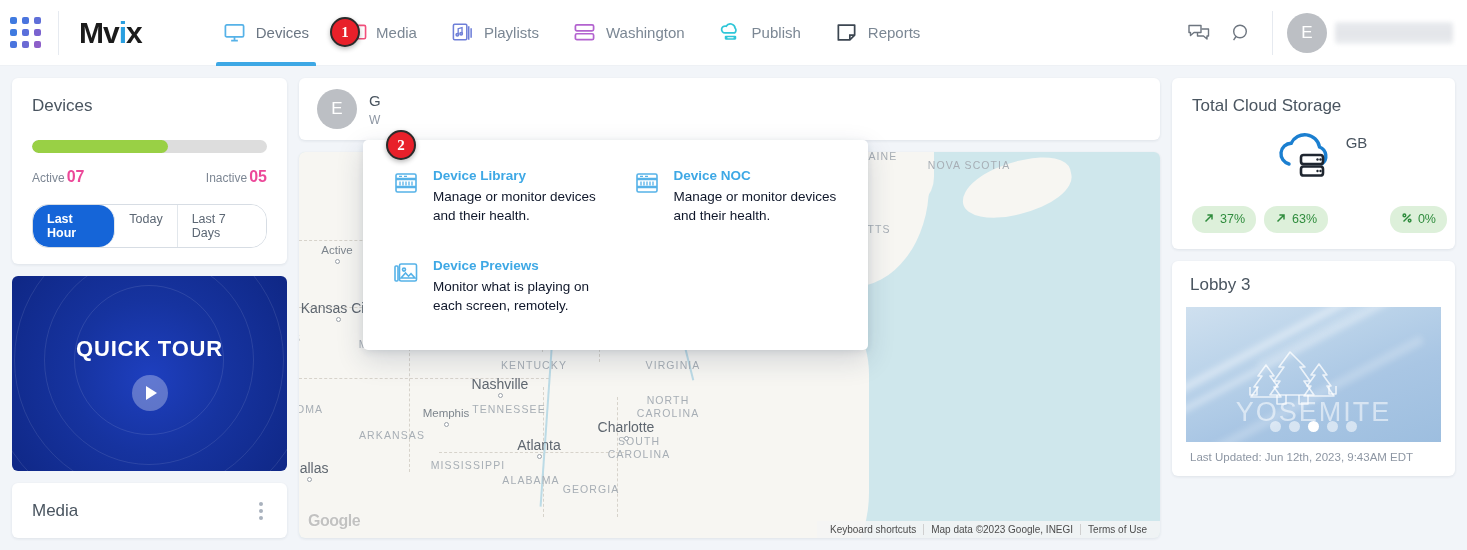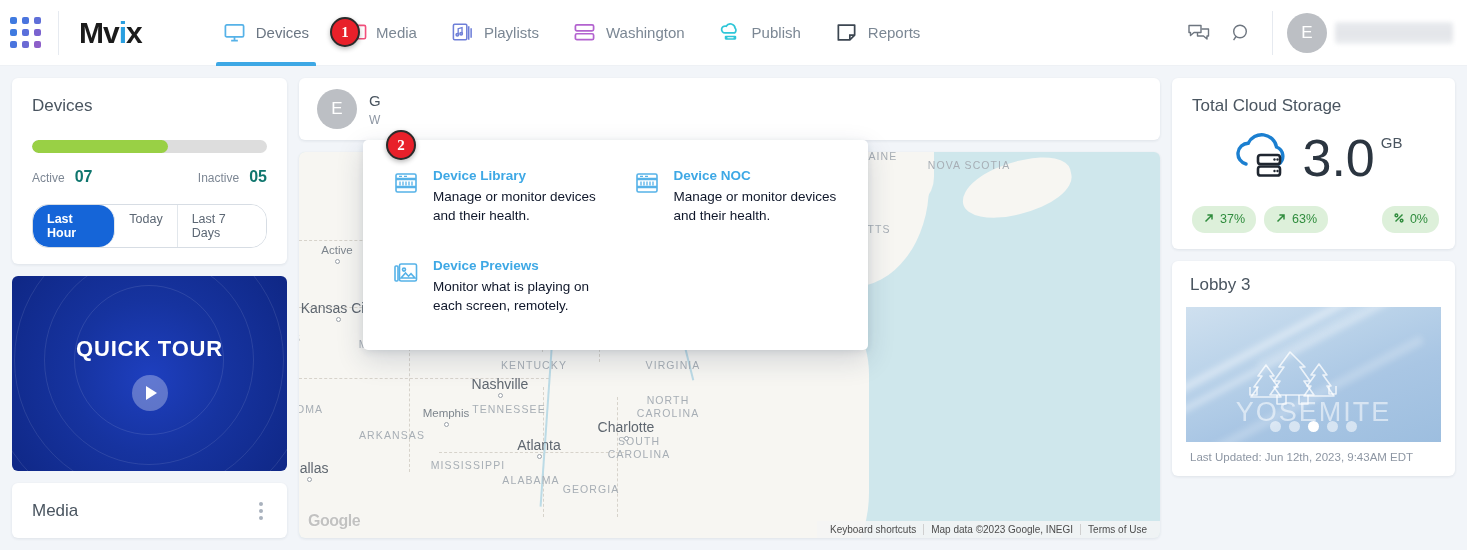--- a/index.html
+++ b/index.html
@@ -67,21 +67,21 @@
   .card-title { font-size: 17px; color: #4a5560; font-weight: normal; }
 
   
   .devices-card { padding: 18px 20px 16px 20px; position: relative; }
   .dev-head { display: flex; align-items: center; justify-content: space-between; }
   .progress-track { height: 13px; border-radius: 7px; background: #dddddd;
     margin-top: 24px; overflow: hidden; }
   .progress-fill { height: 100%; background: #99d045; border-radius: 7px; }
   .dev-stats { display: flex; justify-content: space-between; margin-top: 15px; }
   .dev-stat { font-size: 12px; color: #7d8794; }
-  .dev-stat b { font-size: 16px; color: #0f766e; margin-left: 10px; }
+  .dev-stat b { font-size: 16px; color: #ec4899; margin-left: 2px; }
   .seg { display: inline-flex; margin-top: 18px; border: 1px solid #d7dde4;
     border-radius: 16px; overflow: hidden; background: #fff; }
   .seg-btn { font-size: 12.5px; padding: 7px 14px; color: #5c6774; cursor: pointer;
     border-right: 1px solid #e2e7ec; background: #fff; }
   .seg-btn:last-child { border-right: none; }
   .seg-btn.on { background: #1565d8; color: #fff; border-radius: 16px; font-weight: bold; }
 
   
   .tour { height: 203px; border-radius: 6px; position: relative; overflow: hidden;
     background: radial-gradient(circle at 50% 52%, #1e3fbf 0%, #16339f 45%, #0f2785 100%);
@@ -126,21 +126,21 @@
   .map-attrib { position: absolute; right: 0; bottom: 0; height: 17px;
     background: rgba(245,245,245,.86); display: flex; align-items: center;
     font-size: 10px; color: #4c4c4c; padding: 0 6px; z-index: 12; }
   .map-attrib span { padding: 0 7px; border-right: 1px solid #cfcfcf; }
   .map-attrib span:last-child { border-right: none; }
   .gmaps-logo { position: absolute; left: 9px; bottom: 8px; z-index: 12;
     font-size: 16px; font-weight: bold; color: #b9b9b9; letter-spacing: -.5px;
     text-shadow: 0 0 2px #fff; opacity: .85; }
 
   
-  .storage-card { padding: 18px 16px 16px 20px; }
+  .storage-card { padding: 18px 8px 16px 20px; }
   .storage-main { display: flex; align-items: center; justify-content: center;
     gap: 6px; margin-top: 12px; }
   .storage-num { font-size: 52px; color: #2b3540; font-weight: normal; line-height: 1; }
   .storage-unit { font-size: 15px; color: #4a5560; align-self: flex-start; margin-top: 6px; }
   .chips { display: flex; align-items: center; margin-top: 18px; }
   .chip { background: #ddf0da; color: #2f8c3d; font-size: 12.5px; border-radius: 13px;
     padding: 6px 11px; display: flex; align-items: flex-start; gap: 5px; margin-right: 8px; }
   .chip.last { margin-left: auto; margin-right: 0; }
 
   
@@ -451,21 +451,20 @@
           <svg width="68" height="56" viewBox="0 0 68 56" fill="none">
             <path d="M17 36a10.5 10.5 0 0 1 2.2-20.7A15 15 0 0 1 47.5 19a9.8 9.8 0 0 1 2.4 17" stroke="#1b7fd0" stroke-width="3.4" stroke-linecap="round"></path>
             <rect x="29" y="27" width="22" height="9" rx="2.6" fill="#fff" stroke="#1f2630" stroke-width="2.6"></rect>
             <rect x="29" y="38.5" width="22" height="9" rx="2.6" fill="#fff" stroke="#1f2630" stroke-width="2.6"></rect>
             <circle cx="45.5" cy="31.5" r="1.2" fill="#1f2630"></circle>
               <circle cx="48.5" cy="31.5" r="1.2" fill="#1f2630"></circle>
             <circle cx="45.5" cy="43" r="1.2" fill="#1f2630"></circle>
               <circle cx="48.5" cy="43" r="1.2" fill="#1f2630"></circle>
           </svg>
         </span>
-        <span class="storage-num">3.0</span>
         <span class="storage-unit">GB</span>
       </div>
       <div class="chips">
         <div class="chip">
           <span>
             <svg width="12" height="12" viewBox="0 0 12 12" fill="none" stroke="#2f8c3d" stroke-width="1.5">
               <path d="M2.5 9.5L9 3M4.4 3H9v4.6"></path>
             </svg>
           </span>
           <span>37%</span>

